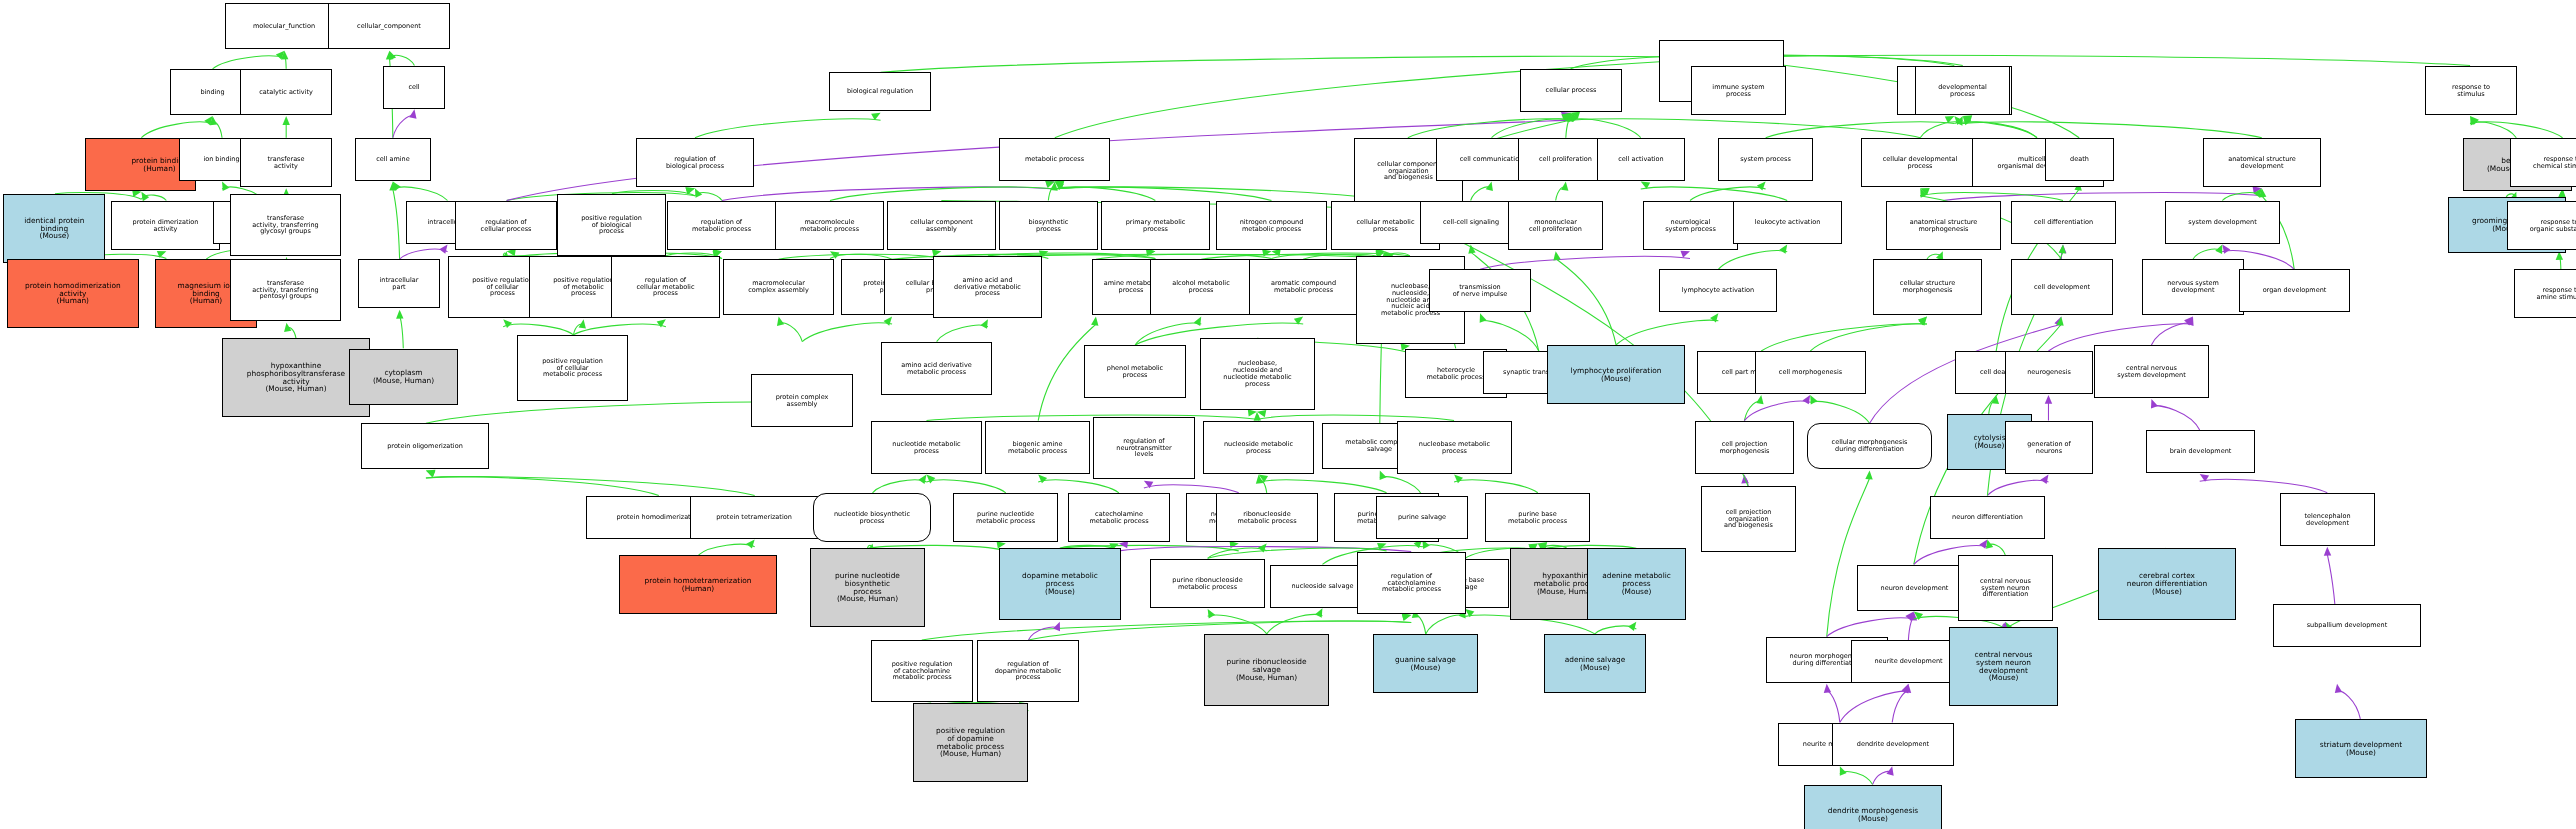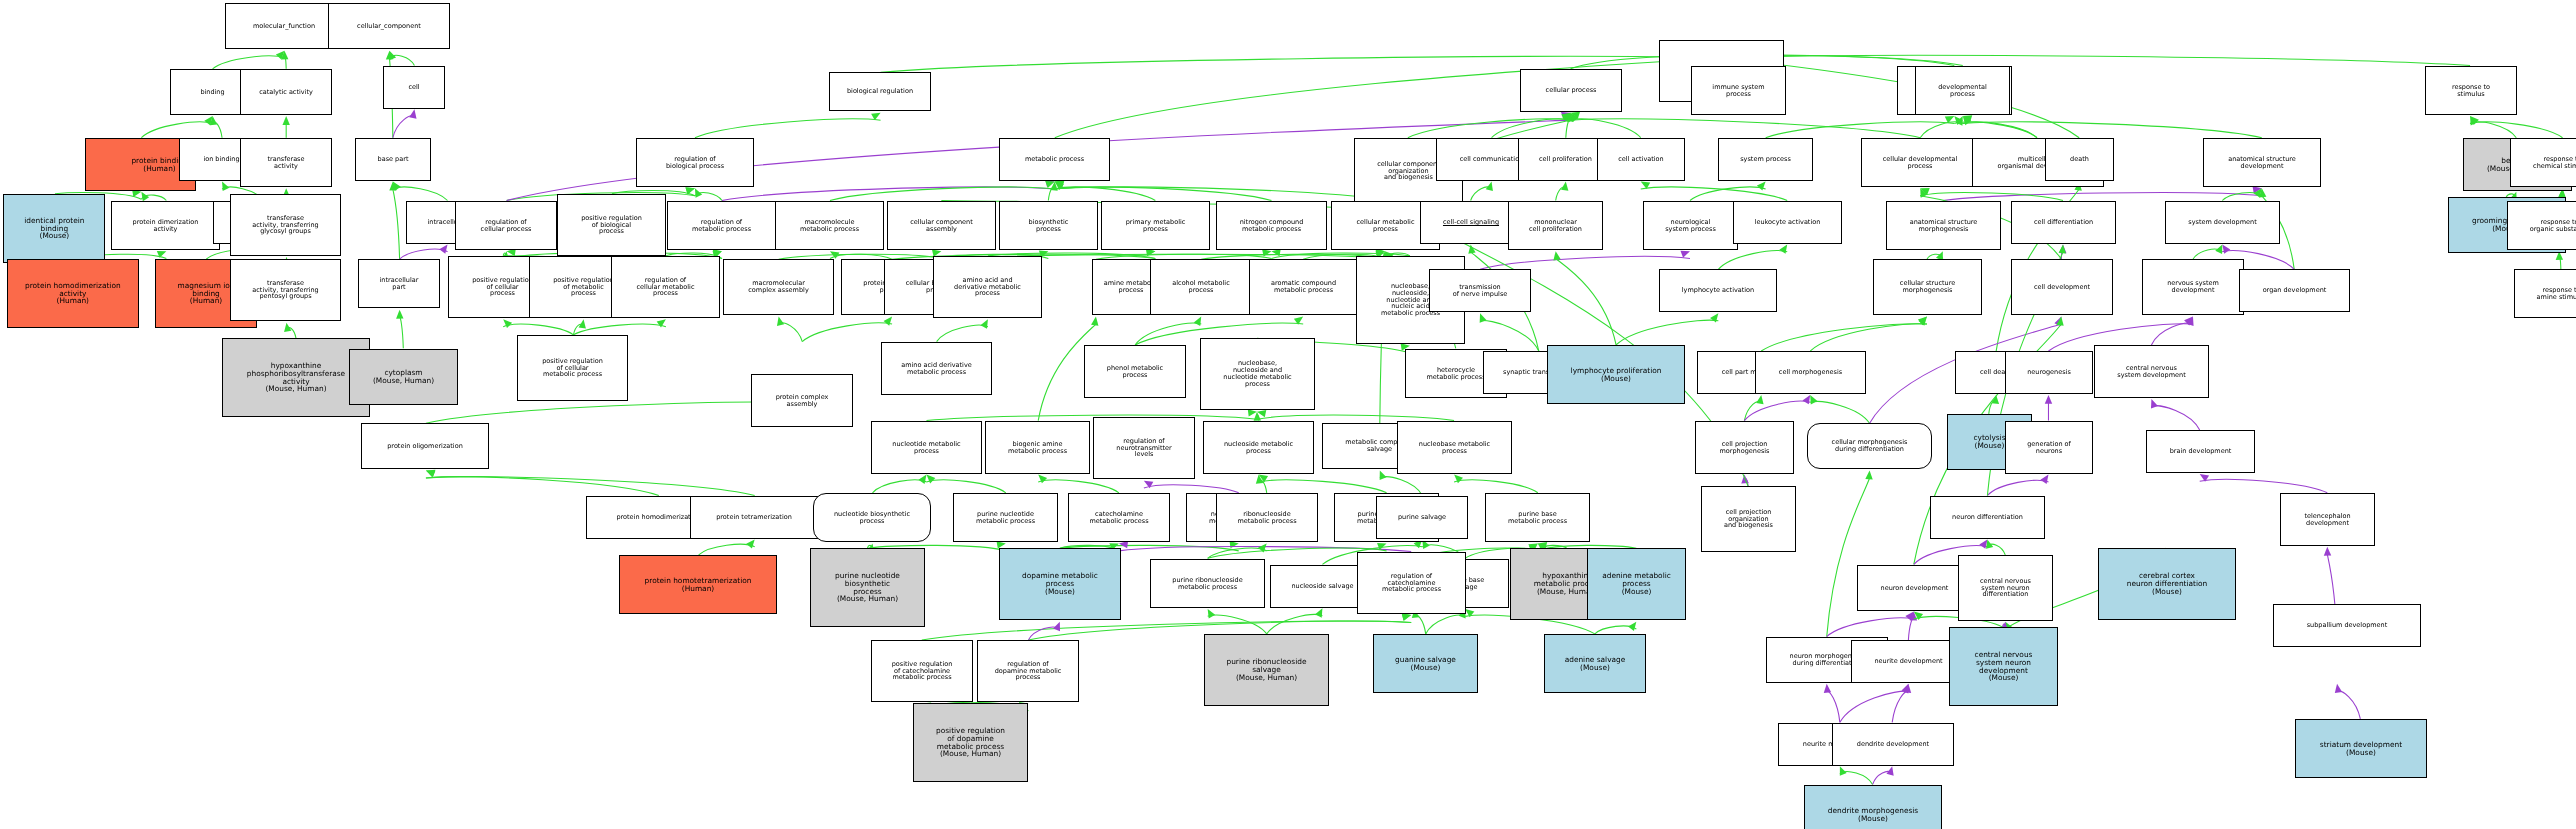--- a/index.html
+++ b/index.html
@@ -391,21 +391,21 @@
 organismal process</div>
     <div class="node s" style="left: 1915px; top: 66px; width: 95px; height: 49px;">developmental
 process</div>
     <div class="node s" style="left: 2425px; top: 66px; width: 92px; height: 49px;">response to
 stimulus</div>
     <div class="node hi-red sm" style="left: 85px; top: 138px; width: 111px; height: 53px; padding-left: 38px;">protein binding
 (Human)</div>
     <div class="node s" style="left: 179px; top: 138px; width: 85px; height: 43px;">ion binding</div>
     <div class="node s" style="left: 240px; top: 138px; width: 92px; height: 49px;">transferase
 activity</div>
-    <div class="node s" style="left: 355px; top: 138px; width: 76px; height: 43px;">base part</div>
+    <div class="node s" style="left: 355px; top: 138px; width: 76px; height: 43px;">cell amine</div>
     <div class="node s" style="left: 636px; top: 138px; width: 118px; height: 49px;">regulation of
 biological process</div>
     <div class="node s" style="left: 999px; top: 138px; width: 111px; height: 43px;">metabolic process</div>
     <div class="node s" style="left: 1354px; top: 138px; width: 109px; height: 66px;">cellular component
 organization
 and biogenesis</div>
     <div class="node s" style="left: 1436px; top: 138px; width: 111px; height: 43px;">cell communication</div>
     <div class="node s" style="left: 1518px; top: 138px; width: 95px; height: 43px;">cell proliferation</div>
     <div class="node s" style="left: 1597px; top: 138px; width: 88px; height: 43px;">cell activation</div>
     <div class="node s" style="left: 1718px; top: 138px; width: 95px; height: 43px;">system process</div>
@@ -442,21 +442,21 @@
     <div class="node s" style="left: 887px; top: 201px; width: 109px; height: 49px;">cellular component
 assembly</div>
     <div class="node s" style="left: 999px; top: 201px; width: 99px; height: 49px;">biosynthetic
 process</div>
     <div class="node s" style="left: 1101px; top: 201px; width: 109px; height: 49px;">primary metabolic
 process</div>
     <div class="node s" style="left: 1216px; top: 201px; width: 111px; height: 49px;">nitrogen compound
 metabolic process</div>
     <div class="node s" style="left: 1331px; top: 201px; width: 109px; height: 49px;">cellular metabolic
 process</div>
-    <div class="node s" style="left: 1420px; top: 201px; width: 102px; height: 43px; text-decoration: underline;">cell-cell signaling</div>
+    <div class="node s" style="left: 1420px; top: 201px; width: 102px; height: 43px;">cell-cell signaling</div>
     <div class="node s" style="left: 1508px; top: 201px; width: 95px; height: 49px;">mononuclear
 cell proliferation</div>
     <div class="node s" style="left: 1643px; top: 201px; width: 95px; height: 49px;">neurological
 system process</div>
     <div class="node s" style="left: 1733px; top: 201px; width: 109px; height: 43px;">leukocyte activation</div>
     <div class="node s" style="left: 1886px; top: 201px; width: 115px; height: 49px;">anatomical structure
 morphogenesis</div>
     <div class="node s" style="left: 2011px; top: 201px; width: 105px; height: 43px;">cell differentiation</div>
     <div class="node s" style="left: 2165px; top: 201px; width: 115px; height: 43px;">system development</div>
     <div class="node hi-blue sm" style="left: 2448px; top: 197px; width: 118px; height: 56px;">grooming behavior

